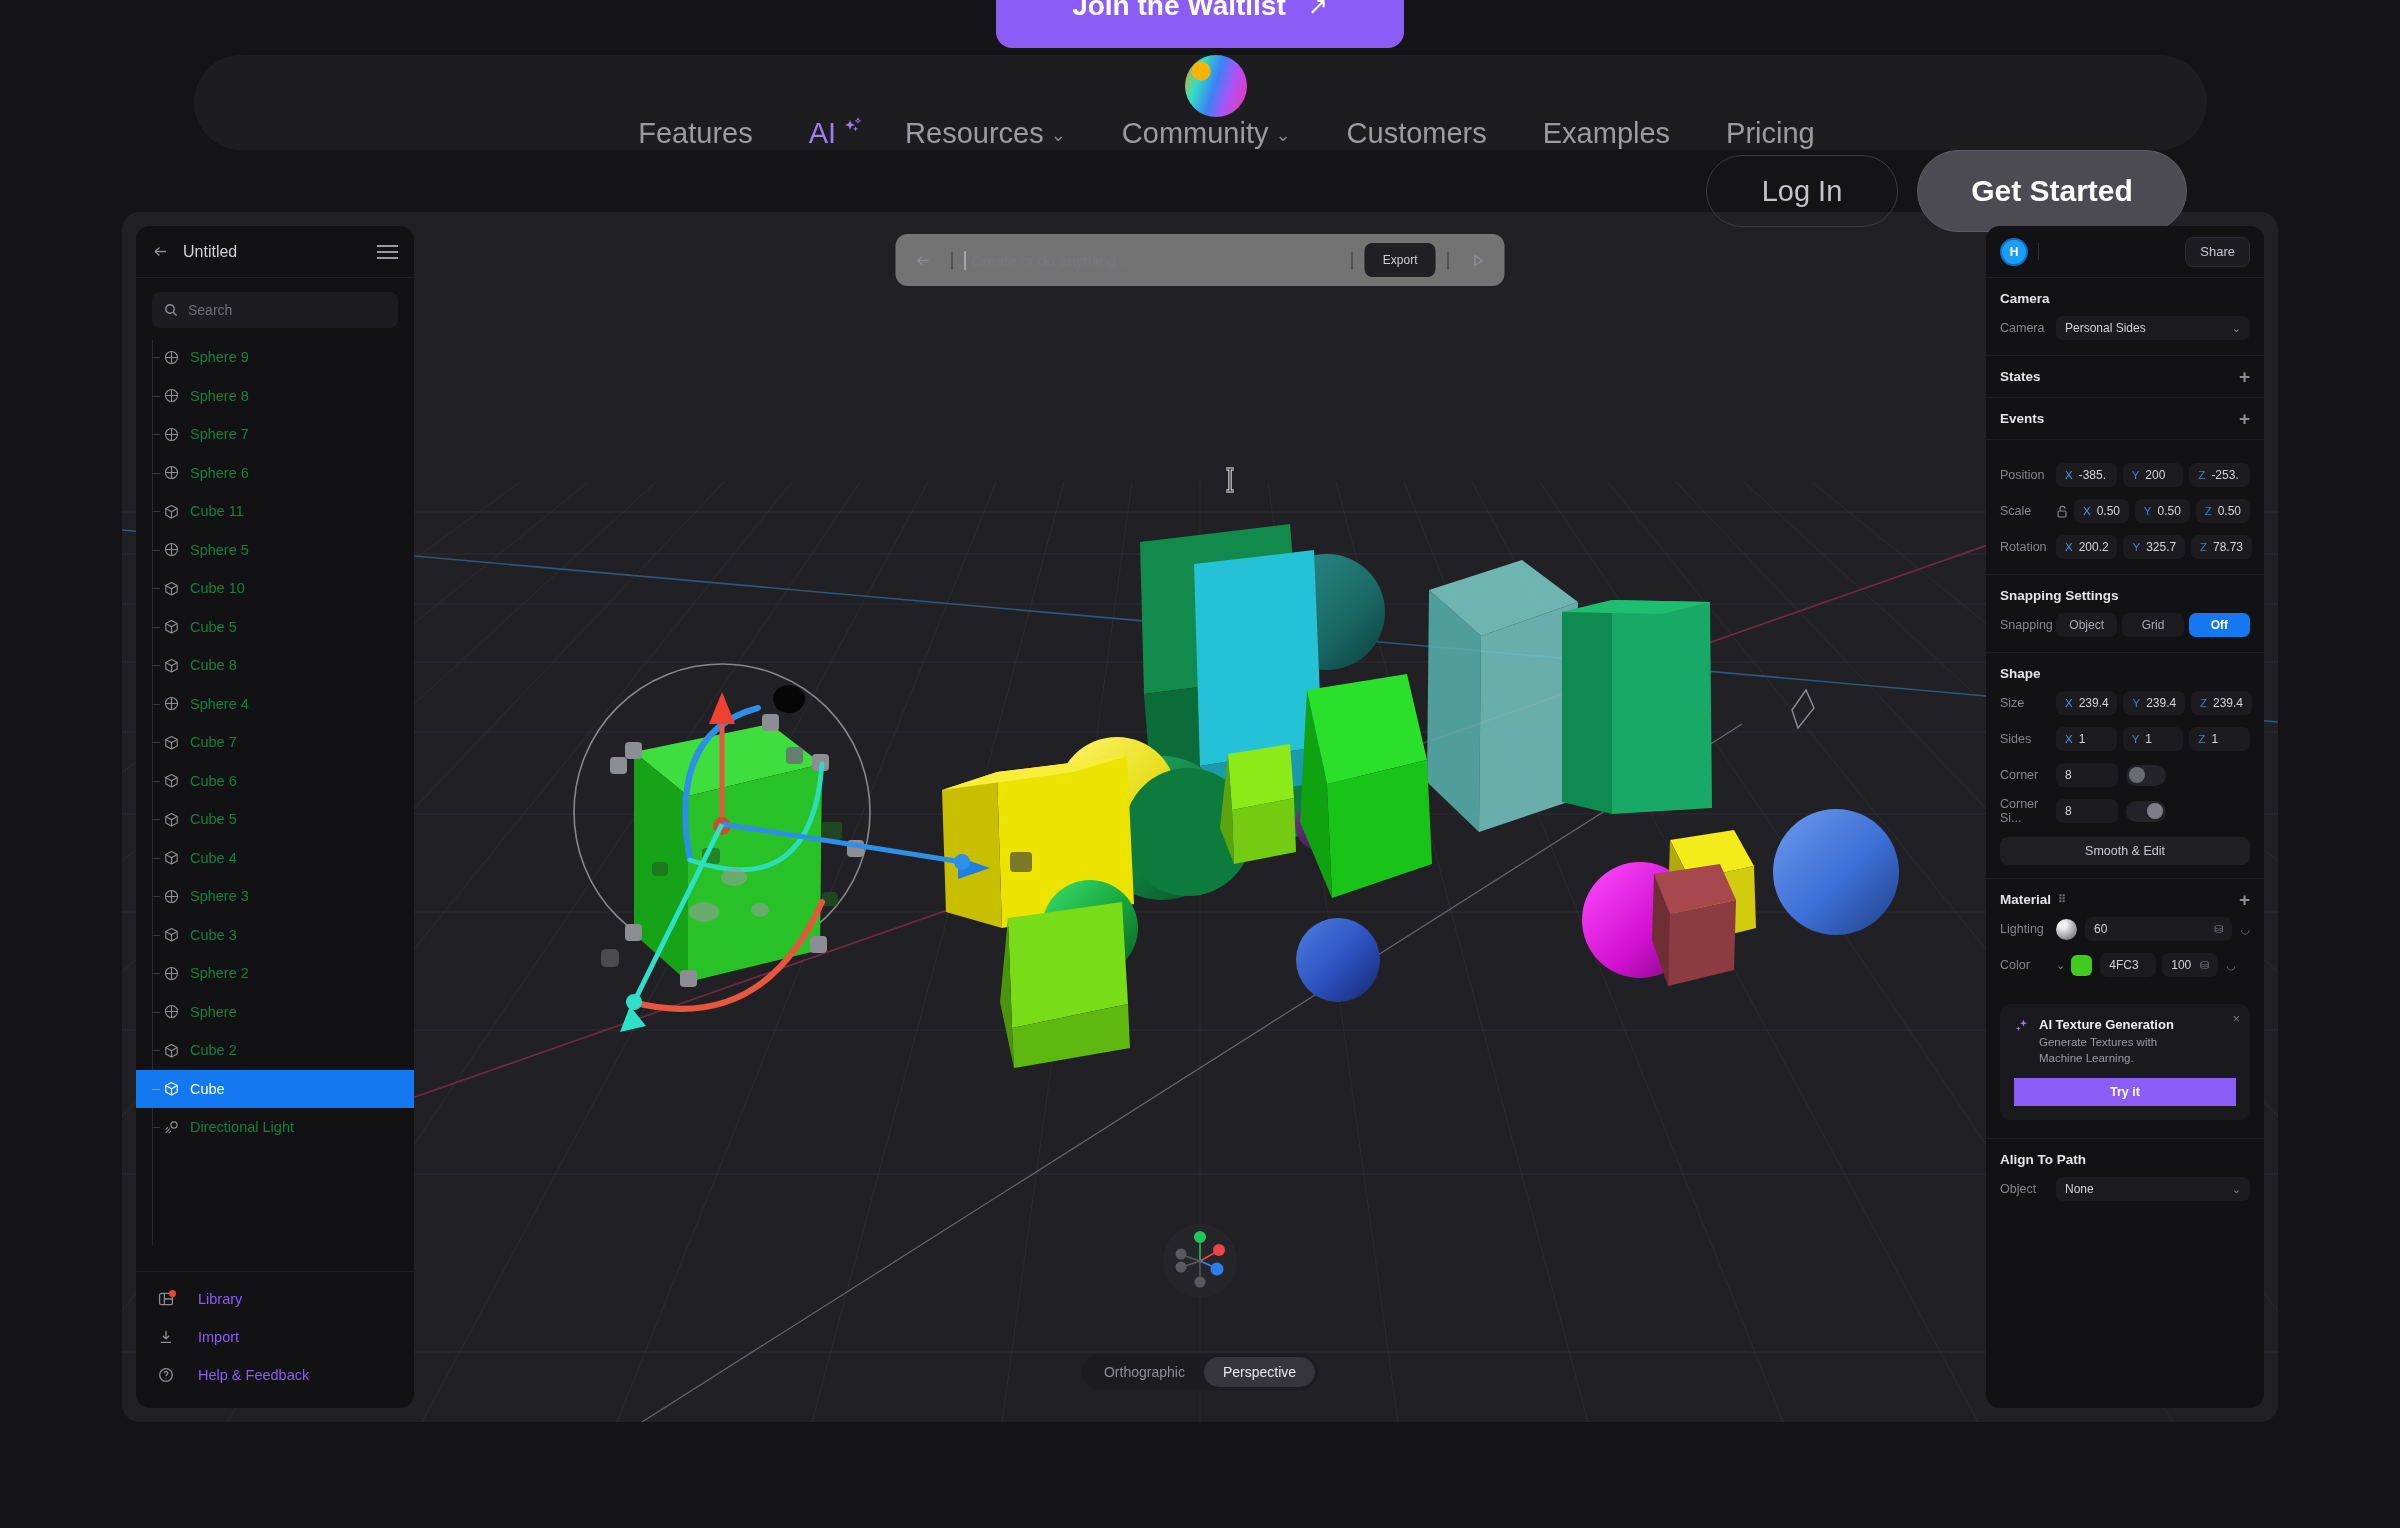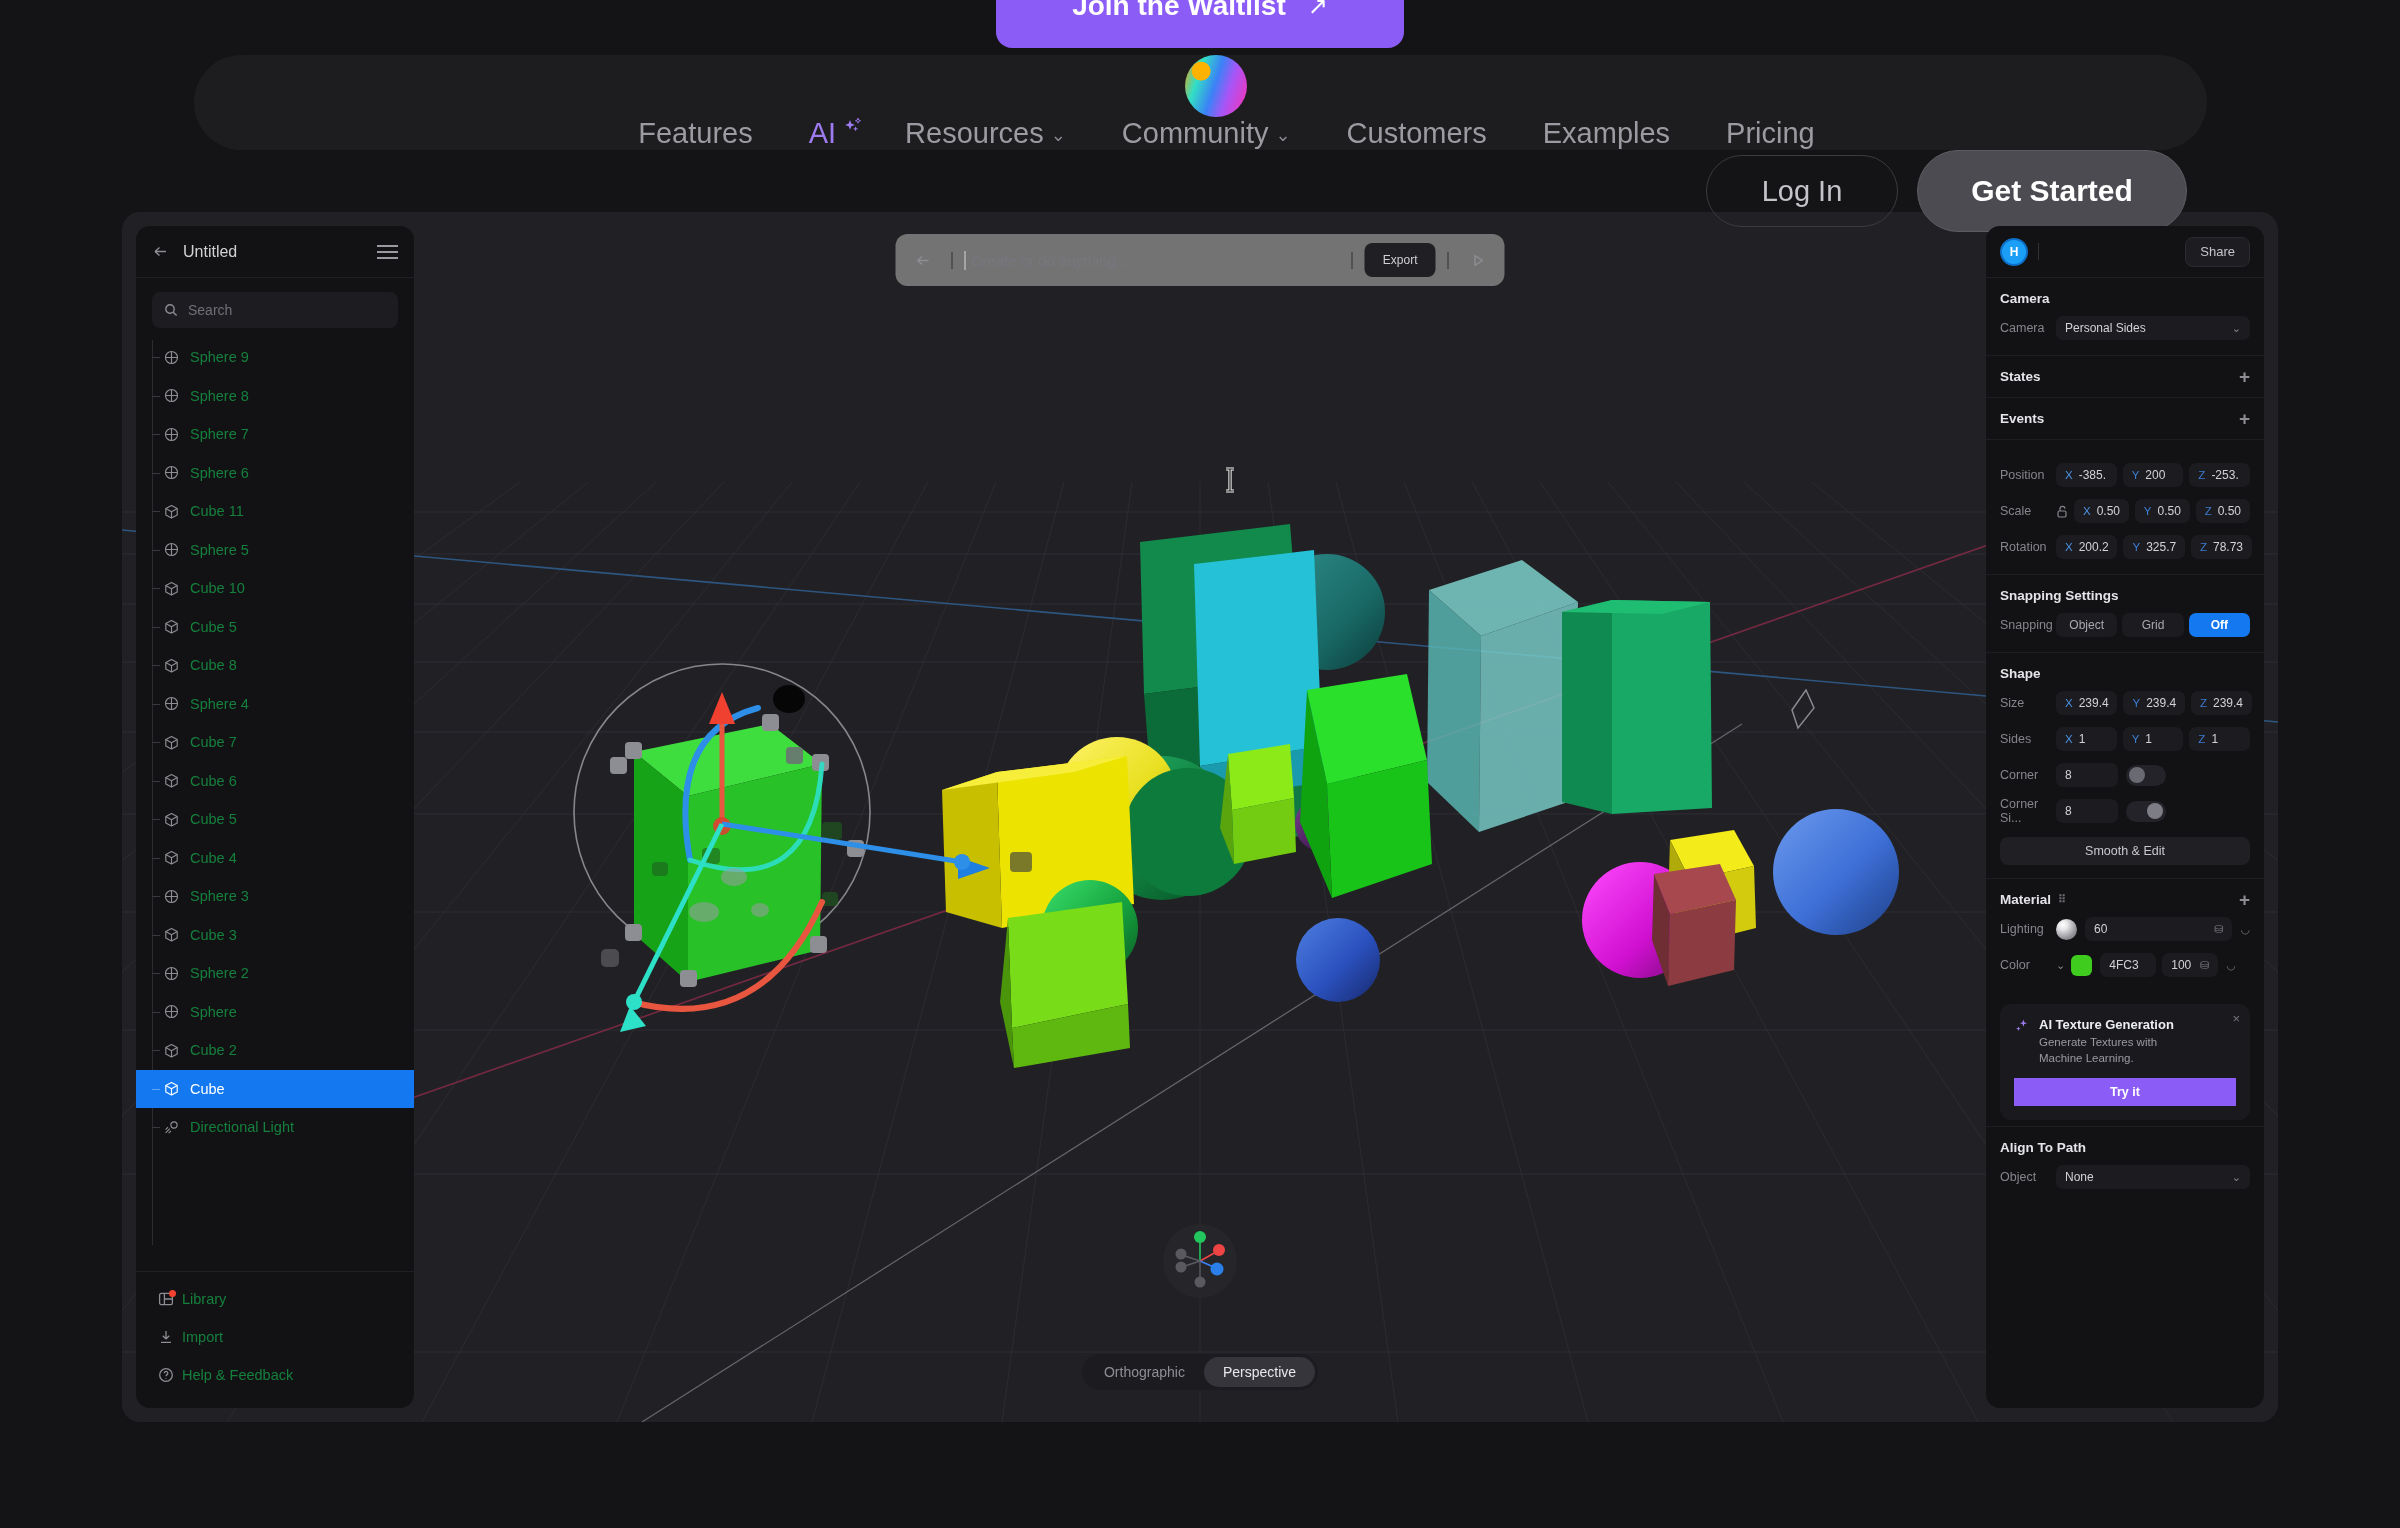--- a/index.html
+++ b/index.html
@@ -112,22 +112,22 @@
     position: absolute; left: 16px; top: 50%; width: 8px; height: 1px; background: #3a3a40;
   }
   .layer-name { color: #15803d; font-size: 14.5px; }
   .layer.selected { background: #1479f0; }
   .layer.selected .layer-name { color: #fff; }
   .layer.selected .ico { color: #fff; }
   .layer.selected .tick { background: #5fa7f5; }
   .tree-line { position: absolute; left: 16px; top: 4px; bottom: 26px; width: 1px; background: #2b2b31; }
   .lp-foot { border-top: 1px solid #202024; padding: 8px 0 14px; }
   .foot-item {
-    height: 38px; display: flex; align-items: center; gap: 8px;
-    padding-left: 22px; color: #15803d; font-size: 14.5px; cursor: pointer;
+    height: 38px; display: flex; align-items: center; gap: 24px;
+    padding-left: 22px; color: #8b5cf6; font-size: 14.5px; cursor: pointer;
   }
   .badge-dot {
     position: absolute; width: 7px; height: 7px; border-radius: 50%;
     background: #f0422f; margin-left: 11px; margin-top: -11px;
   }
 
   
   .cmdbar {
     position: absolute; left: 50%; transform: translateX(-50%); top: 22px;
     width: 609px; height: 52px; background: #737373; border-radius: 12px;
@@ -1112,21 +1112,21 @@
             </svg>
           </span>
           <div>
             <div class="ai-title">AI Texture Generation</div>
             <div class="ai-sub">Generate Textures with Machine Learning.</div>
           </div>
         </div>
         <button class="try-btn">Try it</button>
       </div>
 
-      <div class="sect" style="border-top:1px solid #1e1e22;margin-top:6px;border-bottom:none">
+      <div class="sect" style="border-top:1px solid #1e1e22;margin-top:18px;border-bottom:none">
         <div class="sect-title">Align To Path</div>
         <div class="row">
           <span class="row-label">Object</span>
           <div class="field grow">
             <span>None</span>
             <span class="chevd">⌄</span>
           </div>
         </div>
       </div>
     </div>

